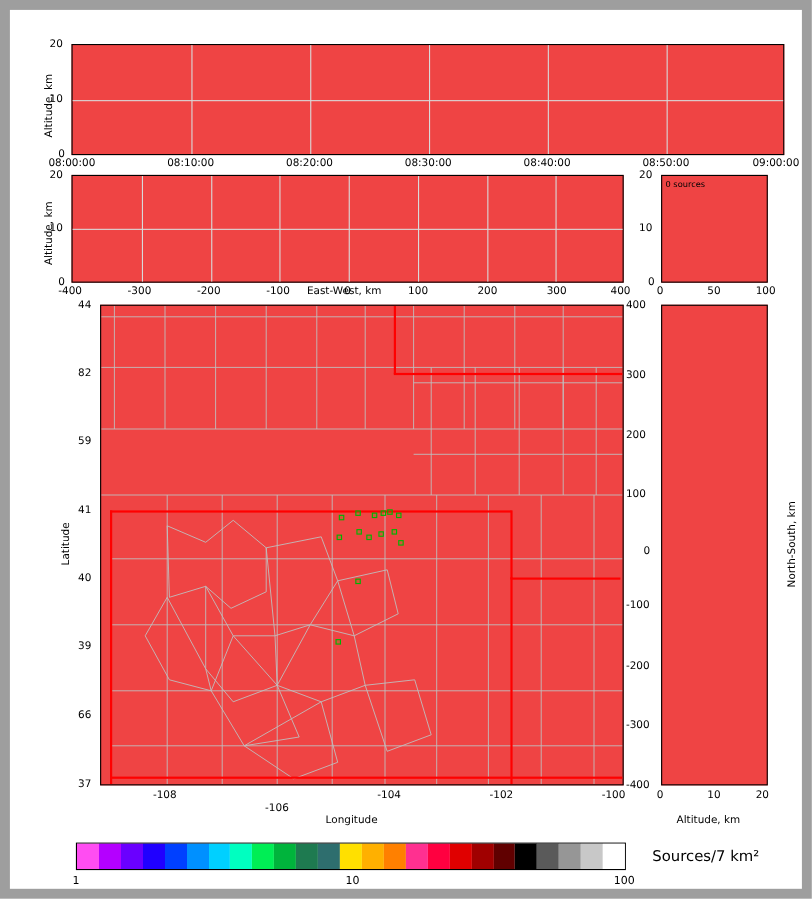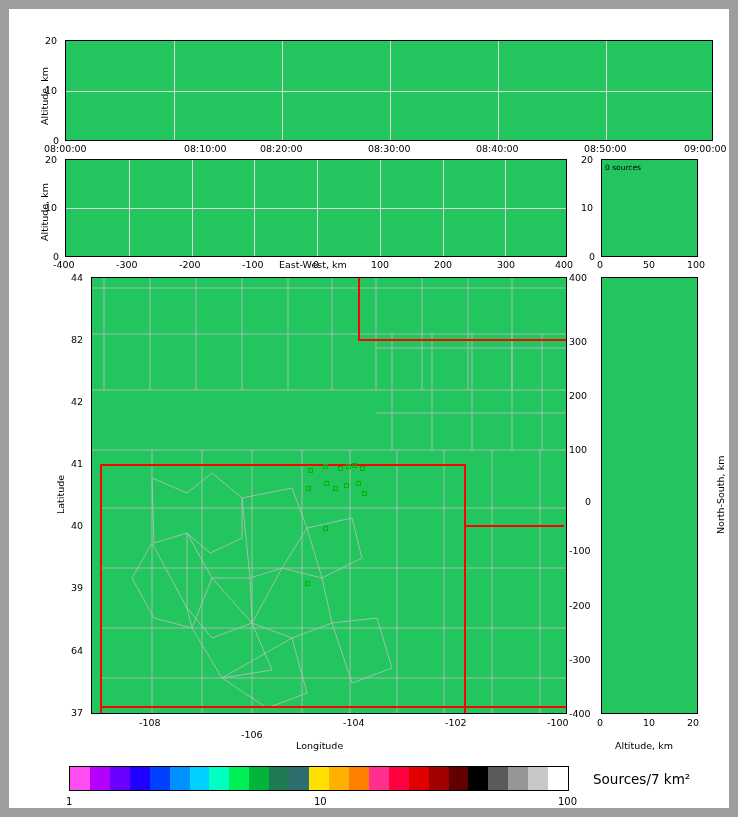--- a/index.html
+++ b/index.html
@@ -18,21 +18,21 @@
   .title{
     position:absolute;
     left:0;top:12px;width:720px;
     text-align:center;
     font-size:14.5px;
     color:#000;
   }
   .panel{
     position:absolute;
     border:1px solid #000;
-    background:#22c55e;
+    background:#ef4444;
     box-sizing:border-box;
   }
   .gridline{position:absolute;background:#d9d9d9;}
   .axlabel{
     position:absolute;
     font-size:9.5px;
     color:#000;
     white-space:nowrap;
   }
   .ticklabel{
@@ -69,21 +69,21 @@
     <div class="gridline" style="left:432px;top:0;width:1px;height:100%;"></div>
     <div class="gridline" style="left:540px;top:0;width:1px;height:100%;"></div>
   </div>
 
   <div class="ticklabel" style="left:36px;top:26px;">20</div>
   <div class="ticklabel" style="left:36px;top:76px;">10</div>
   <div class="ticklabel" style="left:44px;top:126px;">0</div>
   <div class="axlabel rot" style="left:30px;top:116px;">Altitude, km</div>
 
   <div class="ticklabel" style="left:35px;top:134px;">08:00:00</div>
-  <div class="ticklabel" style="left:143px;top:134px;margin-left:32px;">08:10:00</div>
+  <div class="ticklabel" style="left:143px;top:134px;">08:10:00</div>
   <div class="ticklabel" style="left:251px;top:134px;text-align:right;">08:20:00</div>
   <div class="ticklabel" style="left:359px;top:134px;">08:30:00</div>
   <div class="ticklabel" style="left:467px;top:134px;">08:40:00</div>
   <div class="ticklabel" style="left:575px;top:134px;">08:50:00</div>
   <div class="ticklabel" style="left:675px;top:134px;">09:00:00</div>
 
   <div class="panel" style="left:56px;top:150px;width:502px;height:98px;">
     <div class="gridline" style="left:0;top:48px;width:100%;height:1px;"></div>
     <div class="gridline" style="left:62.75px;top:0;width:1px;height:100%;"></div>
     <div class="gridline" style="left:125.5px;top:0;width:1px;height:100%;"></div>
@@ -193,25 +193,25 @@
     <div class="srcmark" style="left:241px;top:208px;"></div>
     <div class="srcmark" style="left:252px;top:205px;"></div>
     <div class="srcmark" style="left:264px;top:203px;"></div>
     <div class="srcmark" style="left:270px;top:213px;"></div>
     <div class="srcmark" style="left:231px;top:248px;"></div>
     <div class="srcmark" style="left:213px;top:303px;"></div>
   </div>
 
   <div class="ticklabel" style="left:62px;top:263px;">44</div>
   <div class="ticklabel" style="left:62px;top:325px;">82</div>
-  <div class="ticklabel" style="left:62px;top:387px;">42</div>
+  <div class="ticklabel" style="left:62px;top:387px;">59</div>
   <div class="ticklabel" style="left:62px;top:449px;">41</div>
   <div class="ticklabel" style="left:62px;top:511px;">40</div>
   <div class="ticklabel" style="left:62px;top:573px;">39</div>
-  <div class="ticklabel" style="left:62px;top:636px;">64</div>
+  <div class="ticklabel" style="left:62px;top:636px;">66</div>
   <div class="ticklabel" style="left:62px;top:698px;">37</div>
   <div class="axlabel rot" style="left:46px;top:505px;">Latitude</div>
 
   <div class="ticklabel" style="left:130px;top:708px;">-108</div>
   <div class="ticklabel" style="left:232px;top:708px;margin-top:12px;">-106</div>
   <div class="ticklabel" style="left:334px;top:708px;">-104</div>
   <div class="ticklabel" style="left:436px;top:708px;">-102</div>
   <div class="ticklabel" style="left:538px;top:708px;">-100</div>
   <div class="axlabel" style="left:287px;top:731px;">Longitude</div>
 

